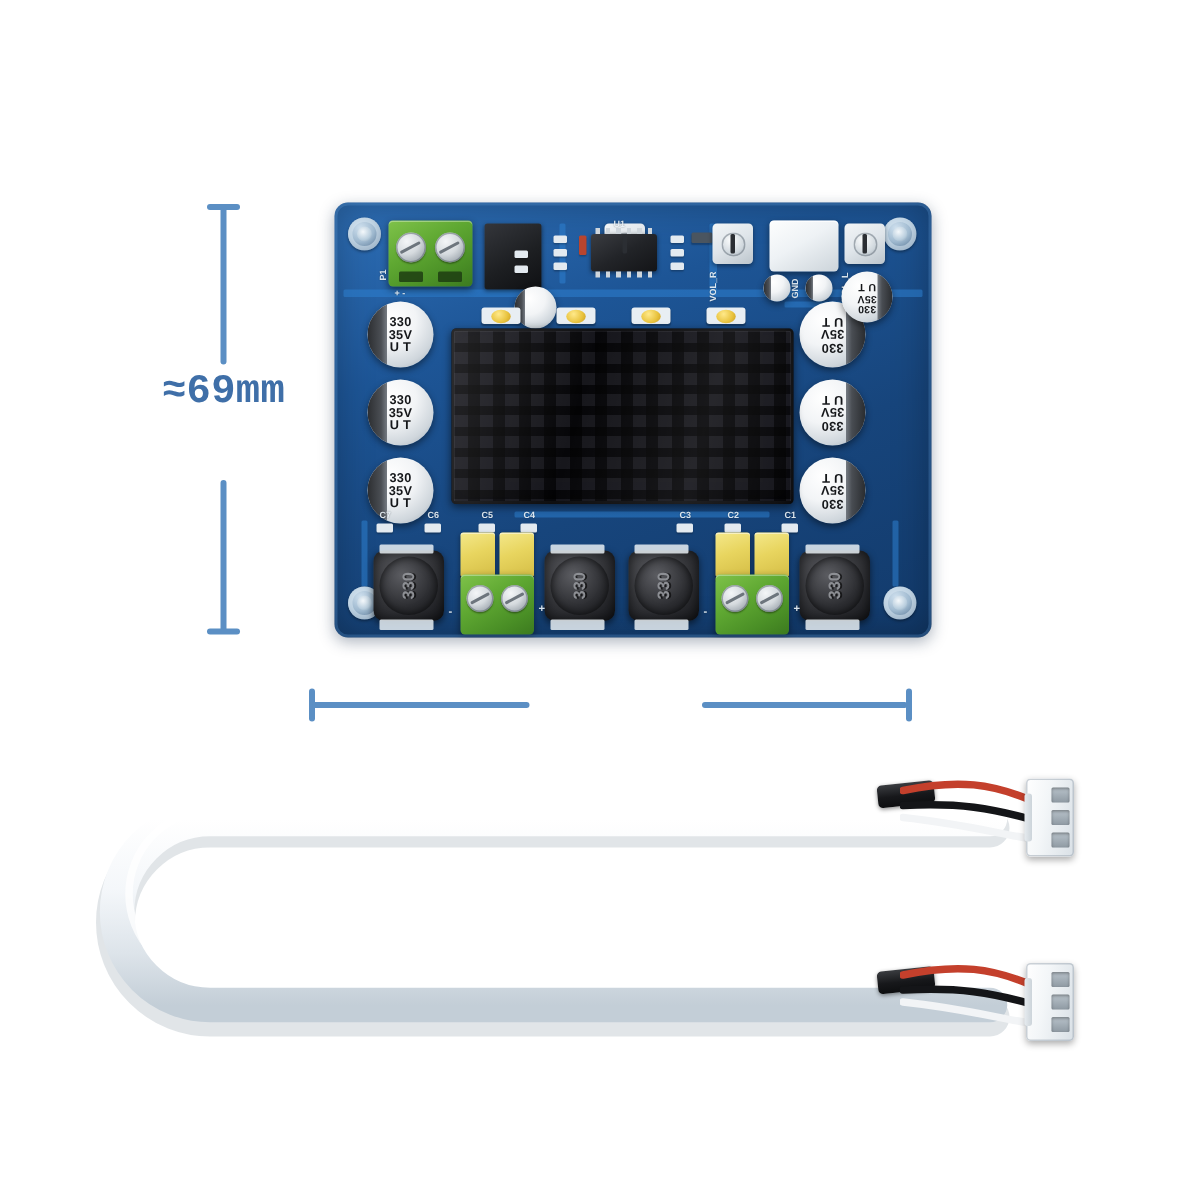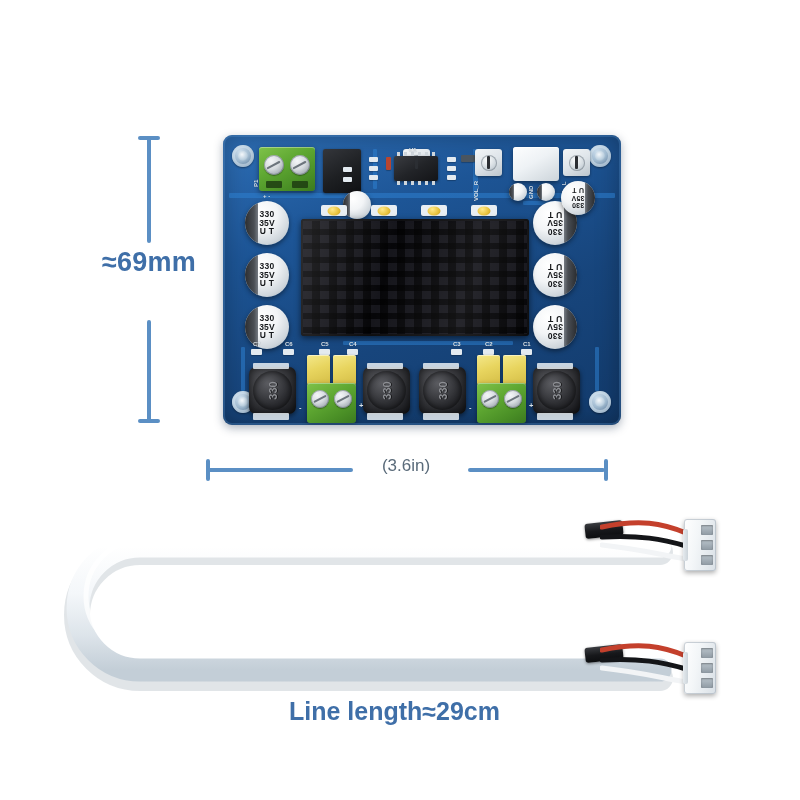--- a/index.html
+++ b/index.html
@@ -234,33 +234,32 @@
 <body>
 
 <div class="stage">
 
   <div>
     <div class="dim-cap-h" style="left:138px;top:136px;"></div>
     <div class="dim-line-v" style="left:147px;top:138px;height:105px;"></div>
     <div class="dim-line-v" style="left:147px;top:320px;height:101px;"></div>
     <div class="dim-cap-h" style="left:138px;top:419px;"></div>
 
-    <div class="dim-label" style="left:63px;top:248px;width:172px;">
+    <div class="dim-label" style="left:63px;top:248px;width:172px;font-family:Liberation Mono, monospace;">
       <div class="dim-main">≈69mm</div>
     </div>
   </div>
 
   <div>
     <div class="dim-cap-v" style="left:206px;top:459px;"></div>
     <div class="dim-line-h" style="left:208px;top:468px;width:145px;"></div>
     <div class="dim-line-h" style="left:468px;top:468px;width:137px;"></div>
     <div class="dim-cap-v" style="left:604px;top:459px;"></div>
 
     <div class="dim-label" style="left:320px;top:455px;width:172px;">
-      <div class="dim-sub">(3.6in)</div>
     </div>
   </div>
 
   <div class="board">
 
     <div class="trace" style="left:6px;top:58px;width:386px;height:5px;"></div>
     <div class="trace" style="left:250px;top:14px;width:5px;height:48px;"></div>
     <div class="trace" style="left:120px;top:206px;width:170px;height:4px;"></div>
     <div class="trace" style="left:18px;top:212px;width:4px;height:44px;"></div>
     <div class="trace" style="left:372px;top:212px;width:4px;height:44px;"></div>
@@ -512,15 +511,14 @@
       <path d="M 2 40 C 40 44, 62 50, 86 54" stroke="#f2f4f6" stroke-width="5" fill="none" stroke-linecap="round"></path>
     </svg>
     <div class="conn" style="left:684px;top:642px;">
       <div class="notch"></div>
       <div class="bay" style="top:6px;"></div>
       <div class="bay" style="top:21px;"></div>
       <div class="bay" style="top:36px;"></div>
     </div>
   </div>
 
-  <div class="line-len" style="left:289px;top:697px;">Line length≈29cm</div>
 
 </div>
 
 </body></html>

